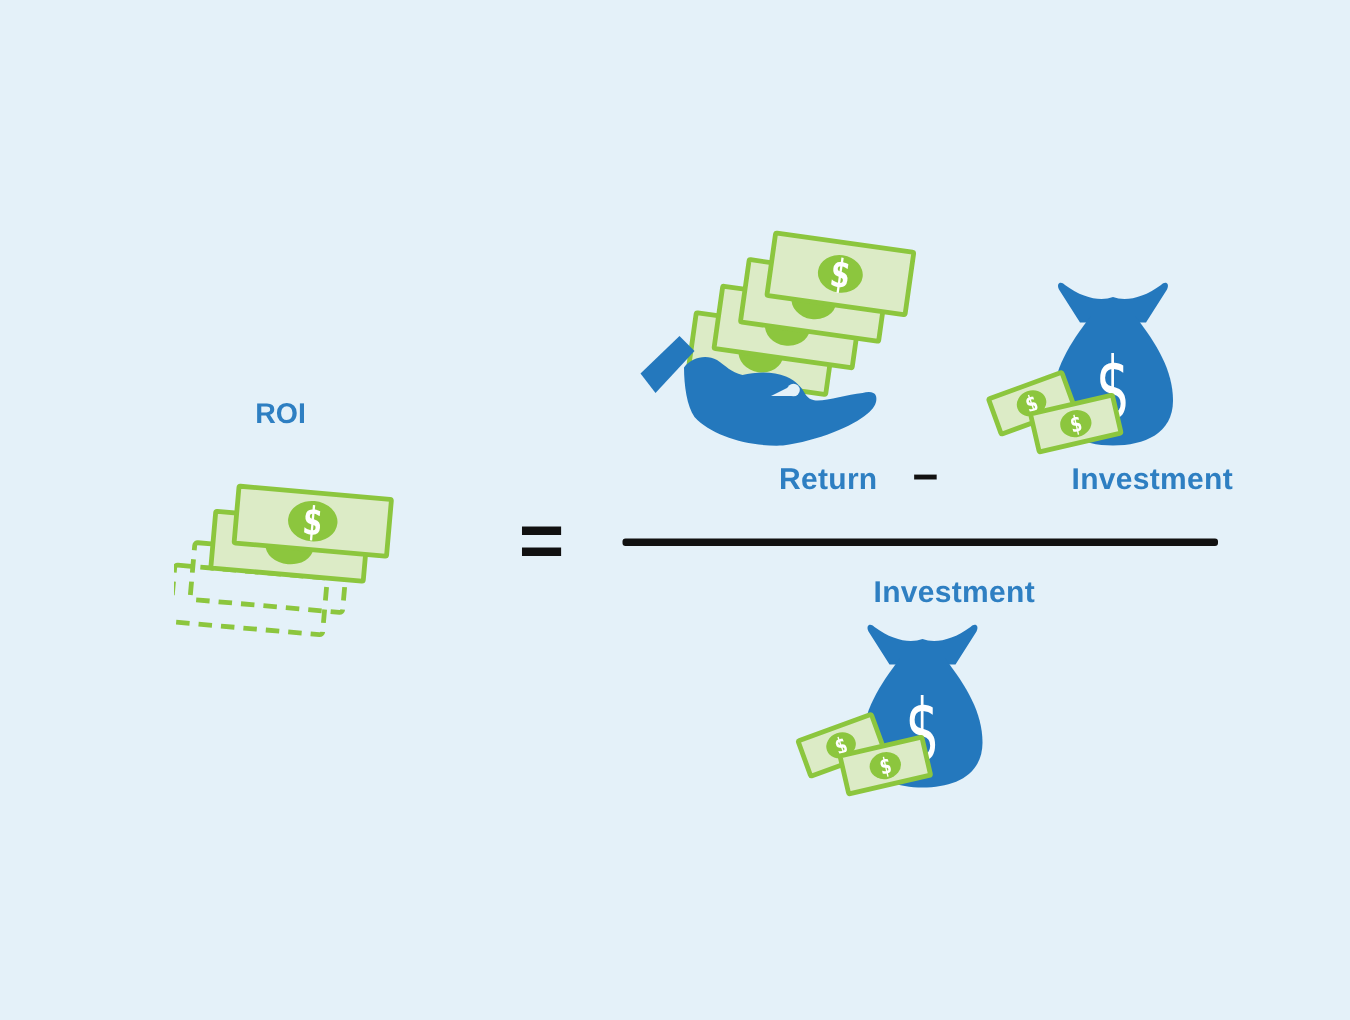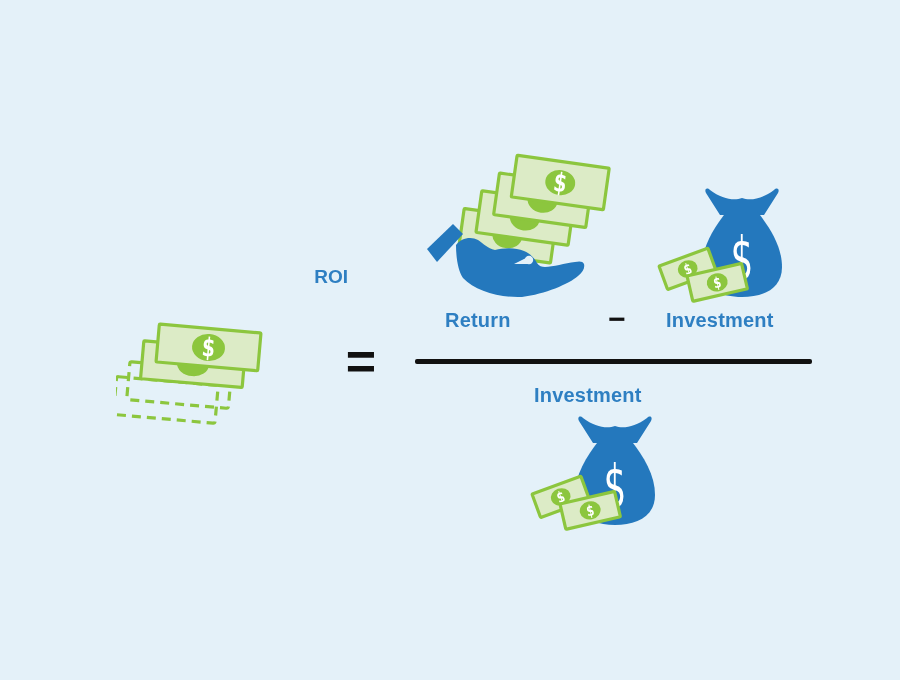--- a/index.html
+++ b/index.html
@@ -4,23 +4,23 @@
 <style>
   html,body{margin:0;padding:0;}
   .canvas{
     position:relative;width:900px;height:680px;overflow:hidden;
     background:#e4f1f9;
     font-family:"Liberation Sans",sans-serif;
   }
   .abs{position:absolute;}
   .lbl{
     color:#2e7fc2;font-weight:bold;font-size:20px;line-height:24px;
-    text-align:left;letter-spacing:0.2px;
+    text-align:right;letter-spacing:0.2px;
   }
-  .title-line{color:#2e7fc2;font-weight:bold;font-size:19px;line-height:24px;text-align:right;}
+  .title-line{color:#2e7fc2;font-weight:bold;font-size:19px;line-height:24px;text-align:center;}
   .op{color:#111;font-weight:bold;text-align:center;}
   .fraction-bar{background:#111;border-radius:2px;}
   .bill-fill{fill:#dcebc6;stroke:#8cc63e;stroke-width:3.2;}
   .bill-dashed{fill:none;stroke:#8cc63e;stroke-width:3.2;stroke-dasharray:9 6;}
   .gcirc{fill:#8cc63e;}
   .blue{fill:#2478bd;}
   .bgfill{fill:#e4f1f9;}
   .wdollar{fill:#ffffff;font-weight:bold;font-family:"DejaVu Sans",sans-serif;}
   .wdollar-light{fill:#ffffff;font-family:"DejaVu Sans",sans-serif;}
   svg{display:block;}

